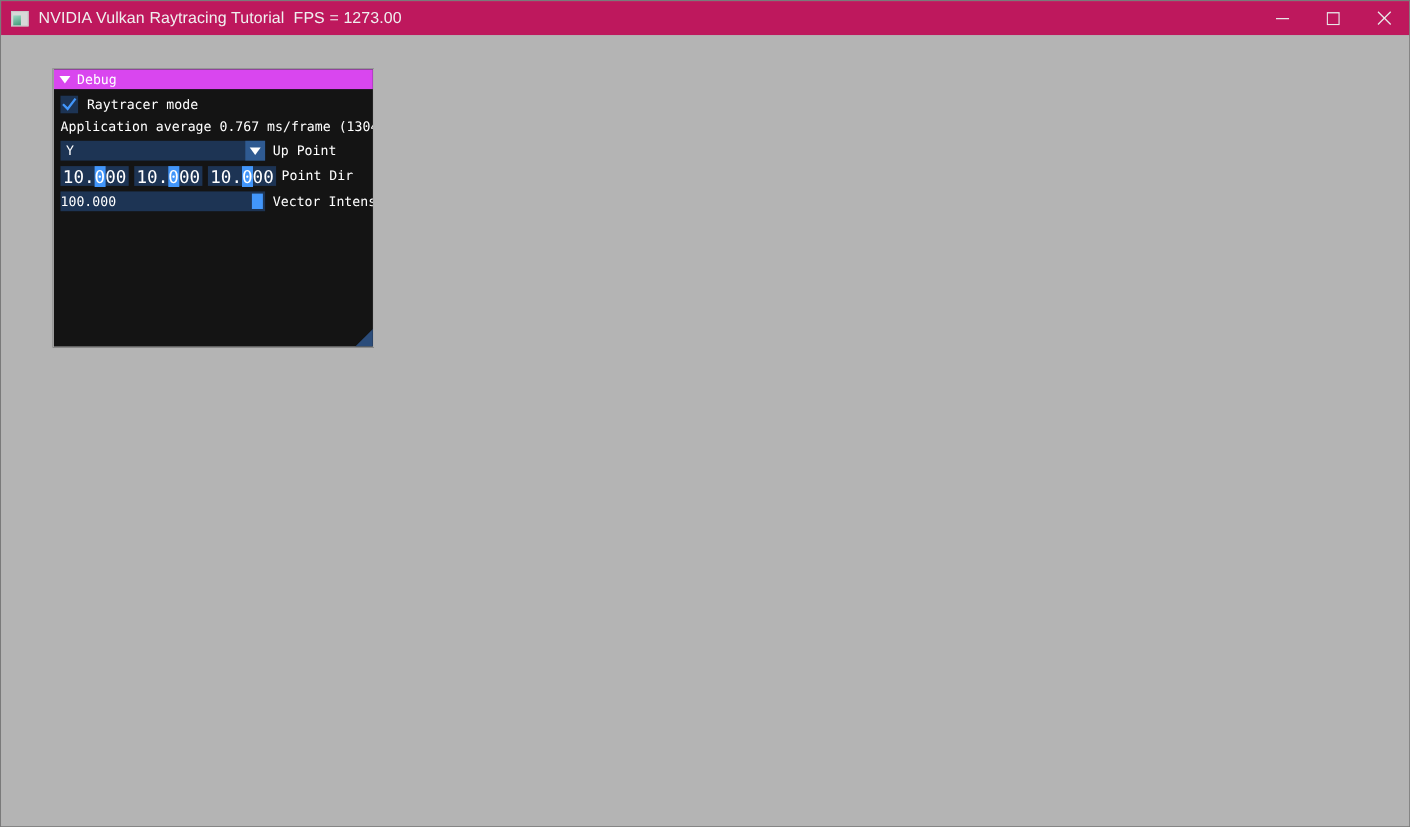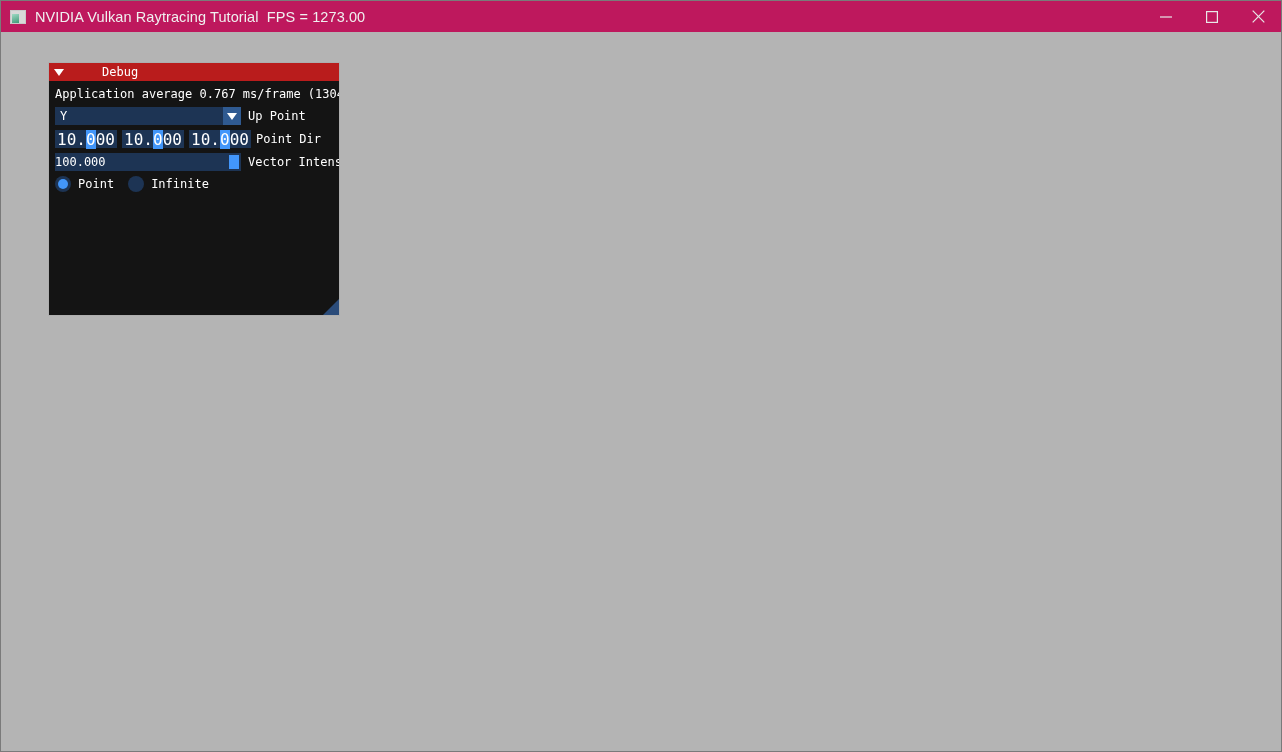--- a/index.html
+++ b/index.html
@@ -100,26 +100,25 @@
     background: #141414;
     border: 1px solid #aeaeae;
     box-sizing: border-box;
     font-size: 12px;
     color: #ffffff;
     overflow: hidden;
   }
 
   #panel-title-bar {
     height: 18px;
-    background: #b91c1c;
+    background: #d946ef;
     display: flex;
     align-items: center;
     padding-left: 5px;
     box-sizing: border-box;
-    gap: 32px;
   }
   #panel-collapse-arrow {
     width: 0; height: 0;
     border-left: 5px solid transparent;
     border-right: 5px solid transparent;
     border-top: 7px solid #ffffff;
     margin-right: 6px;
     flex: 0 0 auto;
   }
   #panel-title-text {
@@ -341,20 +340,30 @@
     <div id="debug-panel">
 
       <div id="panel-title-bar">
         <span id="panel-collapse-arrow"></span>
         <span id="panel-title-text">Debug</span>
       </div>
 
       <div id="panel-body">
 
 
+        <div class="row">
+          <div id="raytracer-checkbox">
+            <span>
+              <svg width="14" height="14" viewBox="0 0 14 14">
+                  <polyline points="2,7.5 5.5,11 12,2.5" fill="none" stroke="#4296fa" stroke-width="2.1" stroke-linecap="square"></polyline>
+                </svg>
+            </span>
+          </div>
+          <span class="label-text">Raytracer mode</span>
+        </div>
 
         <div id="perf-text">Application average 0.767 ms/frame (1304</div>
 
         <div class="row">
           <div id="up-vector-combo">
             <span id="up-vector-value">Y</span>
             <span id="combo-arrow-box">
               <span id="combo-arrow"></span>
             </span>
           </div>
@@ -375,26 +384,20 @@
         </div>
 
         <div class="row">
           <div id="light-intensity-slider">
             <span id="slider-value">100.000</span>
             <span id="slider-grab"></span>
           </div>
           <span class="label-text">Vector Intens</span>
         </div>
 
-        <div class="row">
-          <span class="radio checked"></span>
-          <span class="label-text radio-label">Point</span>
-          <span class="radio"></span>
-          <span class="label-text">Infinite</span>
-        </div>
 
       </div>
 
       <div id="resize-grip"></div>
     </div>
 
   </div>
 </div>
 
 </body></html>

